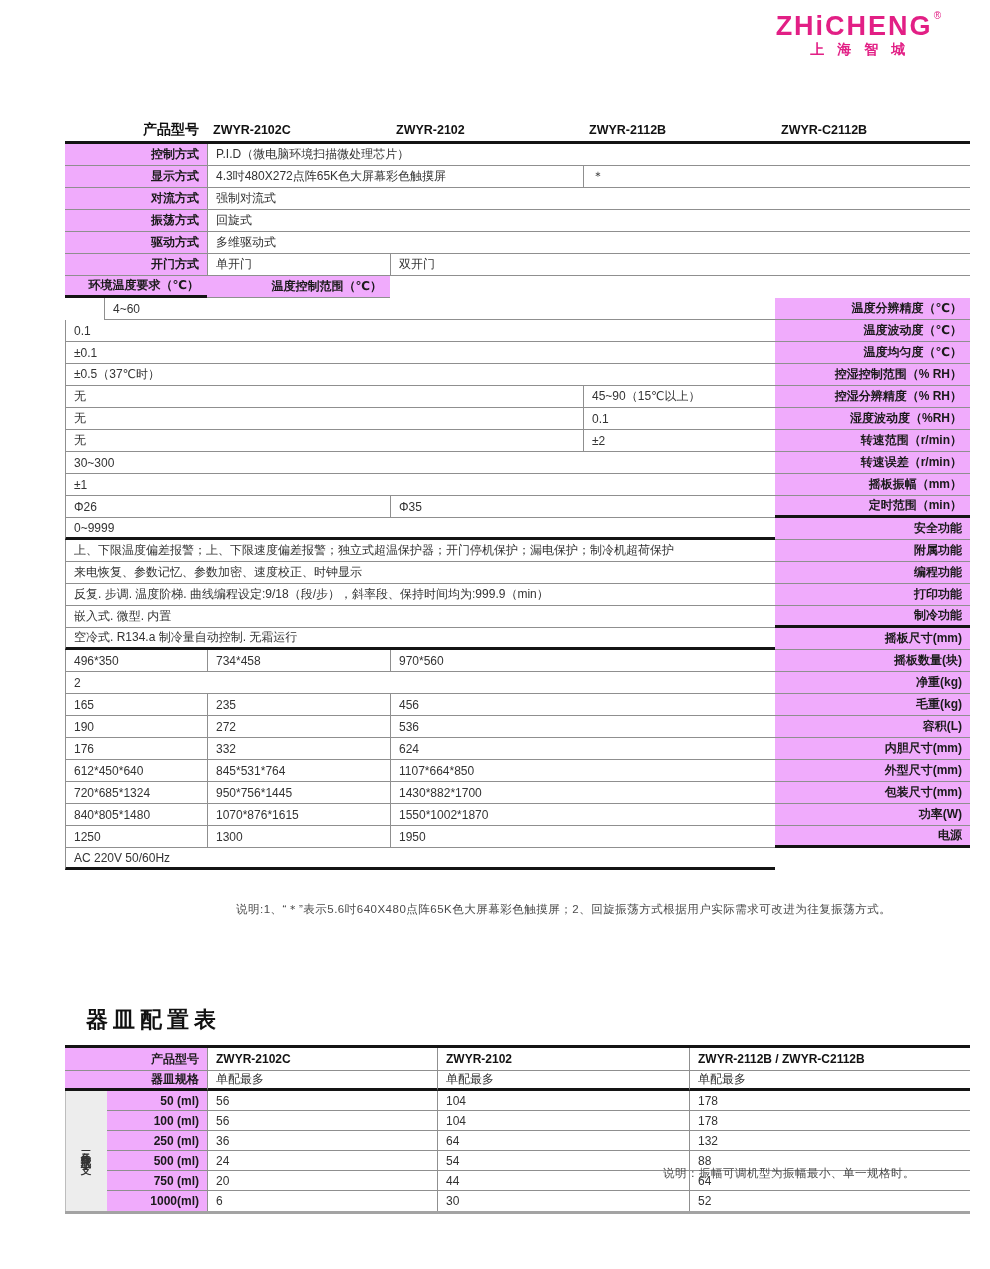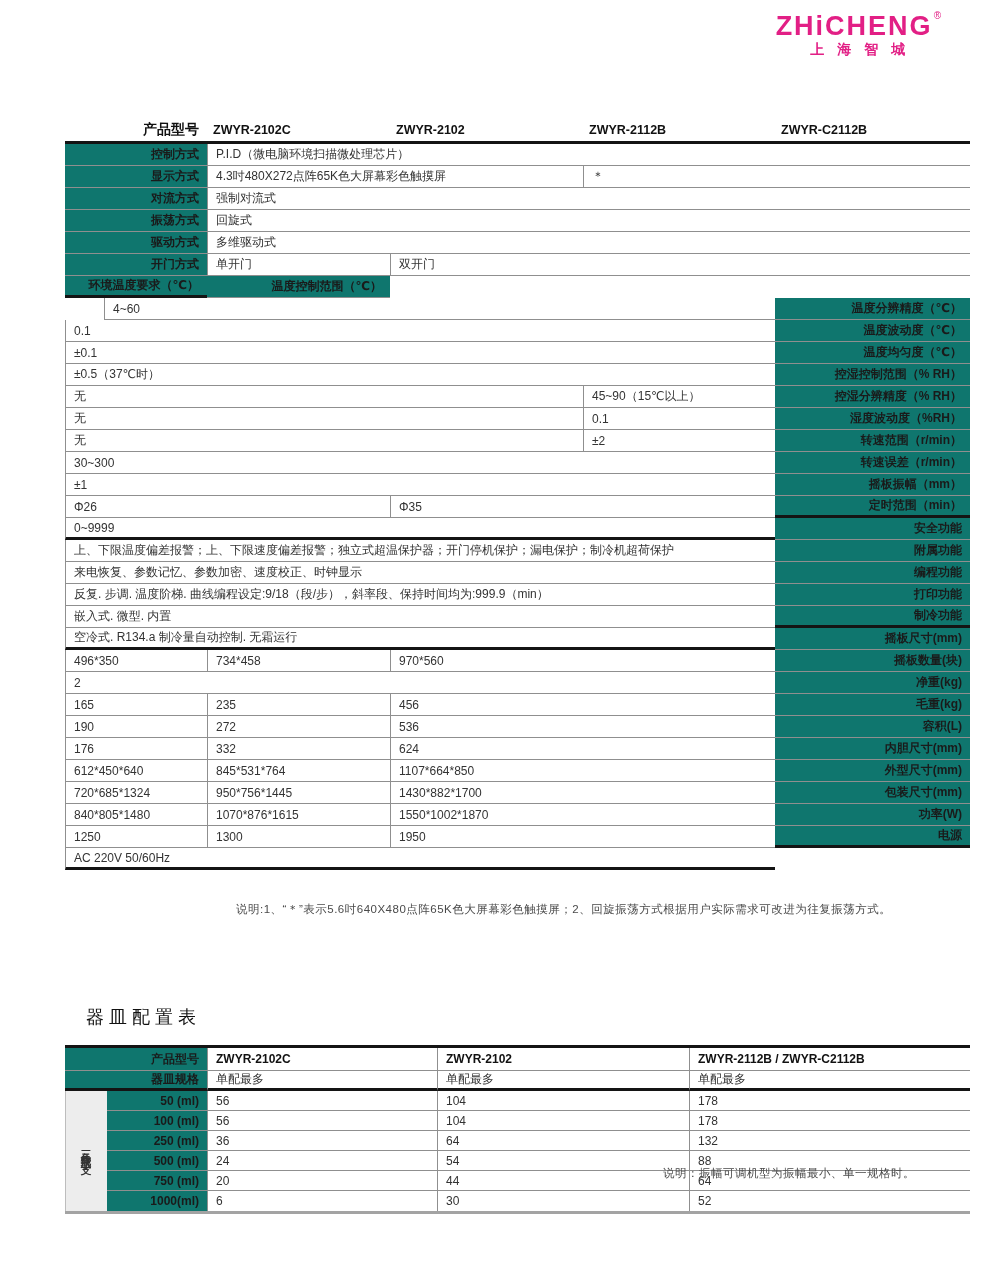--- a/index.html
+++ b/index.html
@@ -10,39 +10,39 @@
   }
   
   .logo{position:absolute;top:12px;right:50px;text-align:center;color:#e21f85;}
   .logo .mark{font-size:27px;font-weight:800;letter-spacing:2px;line-height:28px;}
   .logo .reg{font-size:10px;vertical-align:top;position:relative;top:-2px;left:1px;}
   .logo .sub{font-size:14px;font-weight:bold;letter-spacing:13px;margin-right:-13px;margin-top:1px;}
   
   .grid{display:grid;position:absolute;left:65px;width:905px;}
   .c{display:flex;align-items:center;box-sizing:border-box;font-size:12px;
      border-bottom:1px solid #8f8f8f;white-space:nowrap;overflow:hidden;}
-  .lbl{background:#0f766e;justify-content:flex-end;padding-right:8px;
+  .lbl{background:#f0abfc;justify-content:flex-end;padding-right:8px;
        font-weight:bold;color:#1a1a1a;}
   .val{background:#fff;padding-left:8px;border-left:1px solid #8f8f8f;color:#333;}
   .thick{border-bottom:3px solid #141414;}
   .nob{border-bottom:none;}
   .bold{font-weight:bold;color:#111;}
   
   #spec-table{top:118px;grid-template-columns:142px 183px 193px 192px 195px;
               grid-template-rows:26px;grid-auto-rows:22px;}
   #spec-table .hd{border-bottom:3px solid #141414;background:#fff;}
   #spec-table .hd.lbl{background:#fff;font-size:14px;color:#111;}
   #spec-table .hd.val{border-left:none;font-weight:bold;font-size:12.5px;color:#111;padding-left:6px;}
   
   .note{position:absolute;font-size:11.5px;color:#4a4a4a;letter-spacing:0.5px;}
   #note1{left:236px;top:902px;}
   #note2{right:75px;top:1166px;}
   
-  #vessel-title{position:absolute;left:86px;top:1005px;font-size:18px;
-                font-weight:normal;letter-spacing:5px;color:#111;}
+  #vessel-title{position:absolute;left:86px;top:1005px;font-size:22px;
+                font-weight:bold;letter-spacing:5px;color:#111;}
   #vesselA{top:1045px;grid-template-columns:142px 230px 252px 281px;
            grid-template-rows:23px 20px;border-top:3px solid #141414;}
   #vesselB{top:1091px;grid-template-columns:42px 100px 230px 252px 281px;
            grid-auto-rows:20px;border-bottom:3px solid #a3a3a3;}
   #vesselB .vcell{grid-row:1 / span 6;grid-column:1;background:#ededed;
       border-bottom:none;border-left:1px solid #bdbdbd;
       display:flex;align-items:center;justify-content:center;
       writing-mode:vertical-rl;text-orientation:mixed;
       font-size:10.5px;font-weight:bold;letter-spacing:3px;color:#333;
       white-space:normal;}

